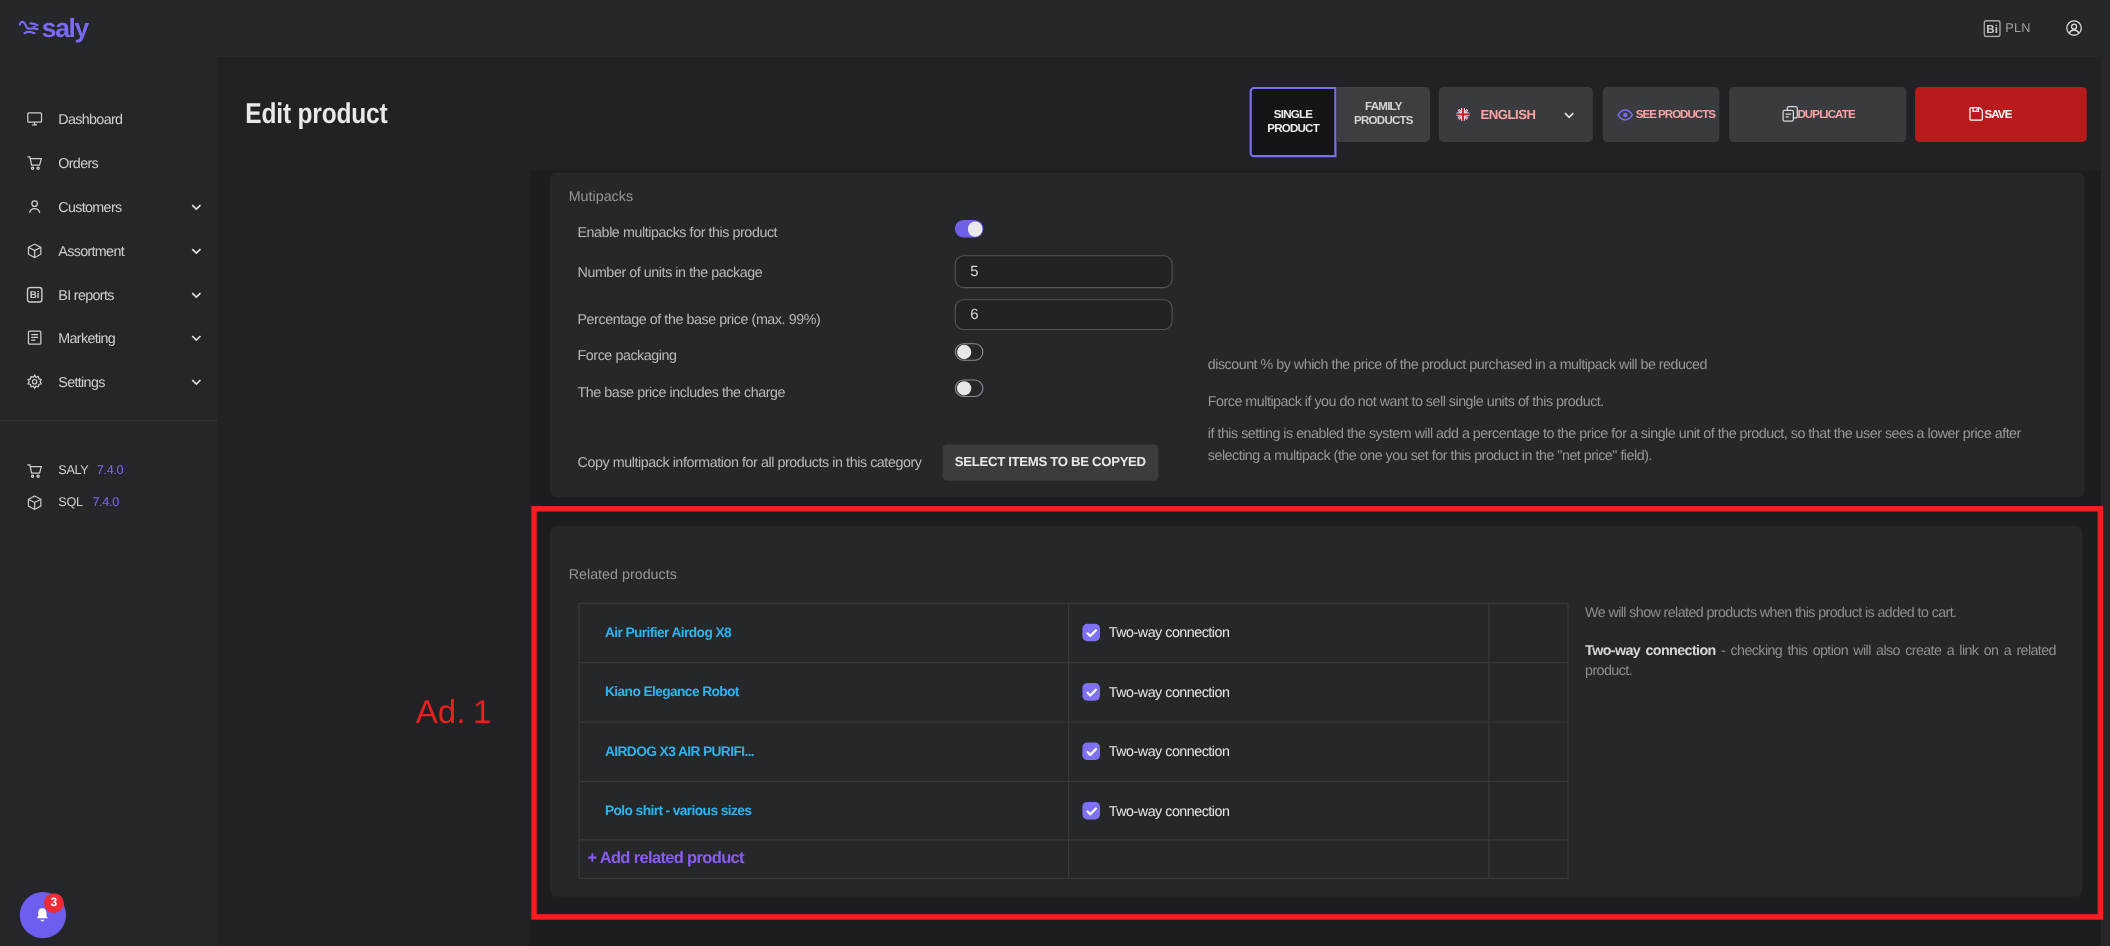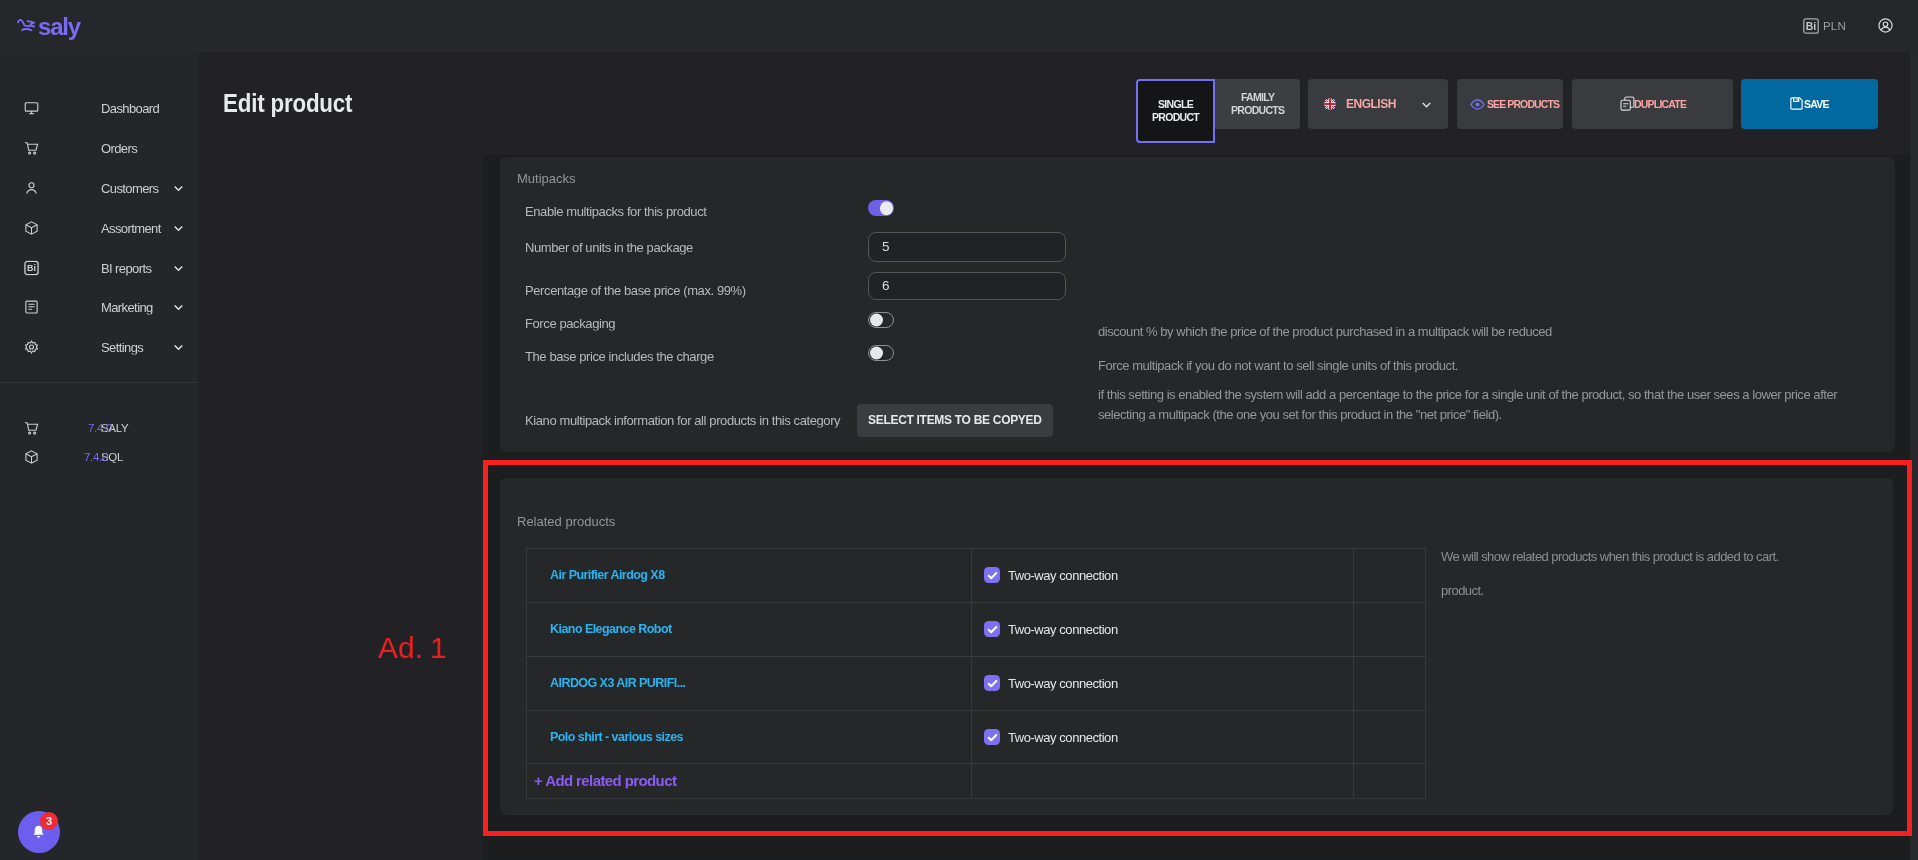--- a/index.html
+++ b/index.html
@@ -11,40 +11,40 @@
 .gs { display:inline-block; }
 
 #topbar { left:0; top:0; width:1918px; height:52px; background:#27282b; }
 #logo-text { left:38px; top:13px; font-size:24px; font-weight:700; color:#7b6cf5; letter-spacing:-1.2px; }
 #pln-text { left:1823px; top:20px; font-size:11.5px; letter-spacing:0.2px; color:#9fa0a3; }
 
 
 #sidebar { left:0; top:52px; width:198px; height:808px; background:#26272a; }
 .mitem { position:absolute; left:0; width:198px; height:24px; }
 .mitem .ic { position:absolute; left:24px; top:50%; transform:translateY(-50%); width:15px; height:15px; color:#cfd0d3; }
-.mitem .tx { position:absolute; left:53px; top:50%; transform:translateY(-50%); font-size:13px; letter-spacing:-0.6px; color:#cfd0d3; white-space:nowrap;margin-left:48px; }
+.mitem .tx { position:absolute; left:53px; top:50%; transform:translateY(-50%); font-size:13px; letter-spacing:-0.6px; color:#cfd0d3; white-space:nowrap; }
 .mitem .ch { position:absolute; left:171px; top:50%; transform:translateY(-50%); width:15px; height:15px; color:#e2e3e5; }
 #side-div { left:0px; top:382px; width:198px; height:1px; background:#35363a; }
 .vernum { color:#7a6cf2; }
 
 
 #bell { left:18px; top:811px; width:42px; height:42px; border-radius:50%; background:#6e5ff0; }
 #bell-badge { left:40px; top:812px; width:18px; height:18px; border-radius:50%; background:#f22b35; color:#fff; font-size:11px; font-weight:700; text-align:center; line-height:18px; }
 
 
 #header { left:198px; top:52px; width:1720px; height:103px; background:#232327; }
 #title { left:223px; top:88px; font-size:26px; font-weight:700; color:#e9eaec; letter-spacing:-0.2px; transform:scaleX(0.858); transform-origin:left; }
 .hbtn { position:absolute; top:79px; height:50px; background:#3b3c40; border-radius:4px; color:#fca5a5; font-weight:700; }
 .hbtn .lbl { position:absolute; top:50%; transform:translateY(-50%); white-space:nowrap; }
 #btn-single { left:1136px; top:79px; width:79px; height:64px; background:#151617; border:2px solid #7a6ff0; border-radius:4px 0 0 4px; color:#eceded; font-size:10.5px; font-weight:700; letter-spacing:-0.7px; text-align:center; line-height:13px; display:flex; align-items:center; justify-content:center; }
 #btn-family { left:1215px; top:79px; width:85px; height:50px; background:#3e3f43; border-radius:0 4px 4px 0; color:#d4d5d8; font-size:10.5px; font-weight:700; letter-spacing:-0.7px; text-align:center; line-height:13px; display:flex; align-items:center; justify-content:center; }
 #btn-english { left:1308px; width:140px; }
 #btn-preview { left:1457px; width:106px; }
 #btn-duplicate { left:1572px; width:161px; }
-#btn-save { left:1741px; width:137px; background:#0369a1; color:#fff; }
+#btn-save { left:1741px; width:156px; background:#b91c1c; color:#fff; }
 
 
 #content-left { left:198px; top:52px; width:285px; height:808px; background:#232327; }
 #panel { left:483px; top:155px; width:1435px; height:705px; background:#1d1e20; }
 #scrollstrip { left:1910px; top:52px; width:8px; height:808px; background:#28292b; }
 .card { position:absolute; background:#27282a; border-radius:6px; }
 #card-multi { left:500px; top:157px; width:1395px; height:295px; border-radius:6px; }
 #card-rel { left:500px; top:478px; width:1393px; height:337px; }
 .ctitle { position:absolute; font-size:13px; font-weight:400; color:#96979a;margin-top:16px; }
 .flabel { position:absolute; left:525px; transform:translateY(-50%); font-size:13px; letter-spacing:-0.4px; color:#b9babd; white-space:nowrap; }
@@ -254,21 +254,21 @@
   <div class="inp" style="top:232px;"><span class="gs">5</span></div>
   <div class="inp" style="top:272px; height:28px; line-height:26px;"><span class="gs">6</span></div>
   <div class="tgl off" style="left:868px; top:312px;"></div>
   <div class="tgl off" style="left:868px; top:345px;"></div>
 
   <div class="help" style="top:289.5px;">discount % by which the price of the product purchased in a multipack will be reduced</div>
   <div class="help" style="top:323.5px;">Force multipack if you do not want to sell single units of this product.</div>
   <div class="help" style="top:353px;">if this setting is enabled the system will add a percentage to the price for a single unit of the product, so that the user sees a lower price after</div>
   <div class="help" style="top:373px;">selecting a multipack (the one you set for this product in the "net price" field).</div>
 
-  <div class="flabel" style="top:420px;">Kiano multipack information for all products in this category</div>
+  <div class="flabel" style="top:420px;">Copy multipack information for all products in this category</div>
   <div class="abs" id="btn-copy"><span class="gs">SELECT ITEMS TO BE COPYED</span></div>
 
   <div class="ctitle" style="left:517px; top:498px;">Related products</div>
   <div class="abs" id="rtable">
 
     <div class="tline" style="left:0;top:0;width:900px;height:1px;"></div>
     <div class="tline" style="left:0;top:54px;width:900px;height:1px;"></div>
     <div class="tline" style="left:0;top:108px;width:900px;height:1px;"></div>
     <div class="tline" style="left:0;top:162px;width:900px;height:1px;"></div>
     <div class="tline" style="left:0;top:215px;width:900px;height:1px;"></div>
@@ -305,20 +305,21 @@
       </div>
     <div class="twc" style="top:27px;">Two-way connection</div>
     <div class="twc" style="top:81px;">Two-way connection</div>
     <div class="twc" style="top:135px;">Two-way connection</div>
     <div class="twc" style="top:189px;">Two-way connection</div>
     <div id="addrow" style="top:232px;">+ Add related product</div>
   </div>
   <div class="abs" id="rhelp">
     <div>We will show related products when this product is added to cart.</div>
     <div class="p2">
+        <div style="text-align:justify; text-align-last:justify;"><b>Two-way connection</b> - checking this option will also create a link on a related</div>
         <div>product.</div>
       </div>
   </div>
 
   <div class="abs" id="redrect"></div>
   <div class="abs" id="adlabel">Ad.</div>
   <div class="abs abs1" style="left:430px; top:631px; font-size:30px; color:#ed2020;">1</div>
 
   <div class="abs" id="bell"></div>
   <svg class="abs" style="left:31px;top:824px" width="15" height="16" viewBox="0 0 24 24" fill="#fff">

